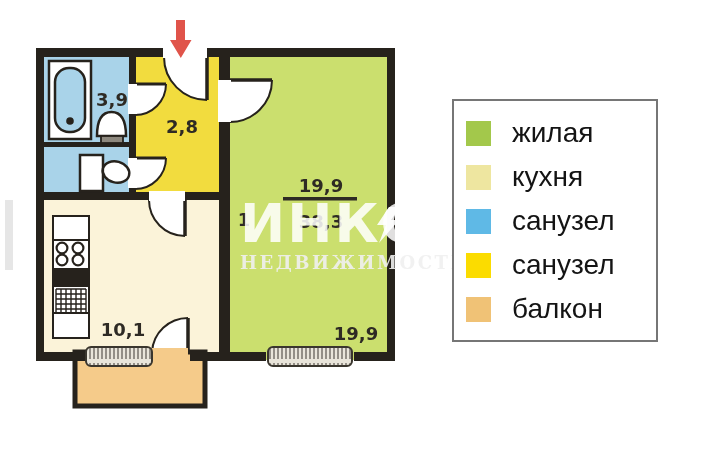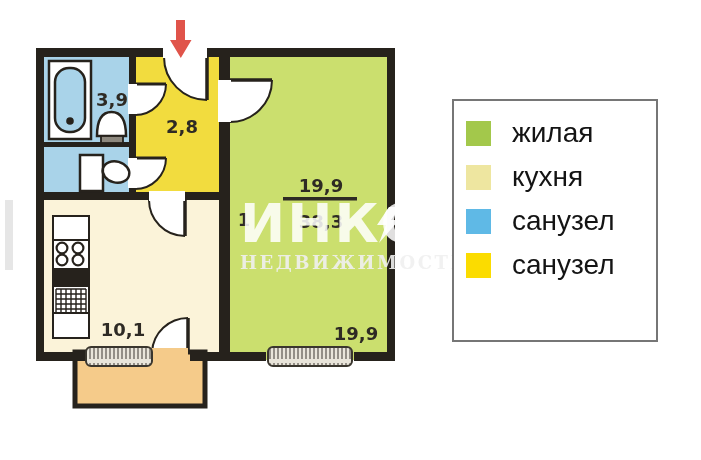--- a/index.html
+++ b/index.html
@@ -177,13 +177,17 @@
     <span class="legend-label">кухня</span>
   </div>
   <div class="legend-row">
     <span class="legend-swatch" style="background: rgb(95, 185, 230);"></span>
     <span class="legend-label">санузел</span>
   </div>
   <div class="legend-row">
     <span class="legend-swatch" style="background: rgb(251, 220, 0);"></span>
     <span class="legend-label">санузел</span>
   </div>
+  <div class="legend-row">
+    <span class="legend-swatch" style="background: rgb(240, 194, 118);"></span>
+    <span class="legend-label">балкон</span>
+  </div>
 </div>
 
 </body></html>

